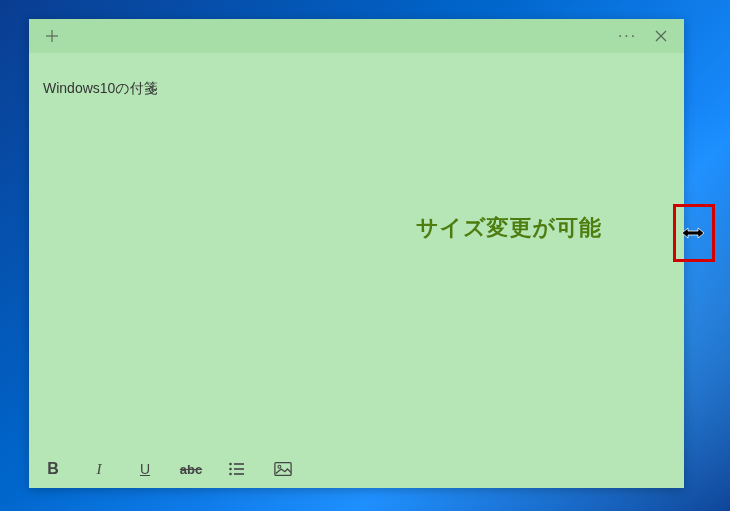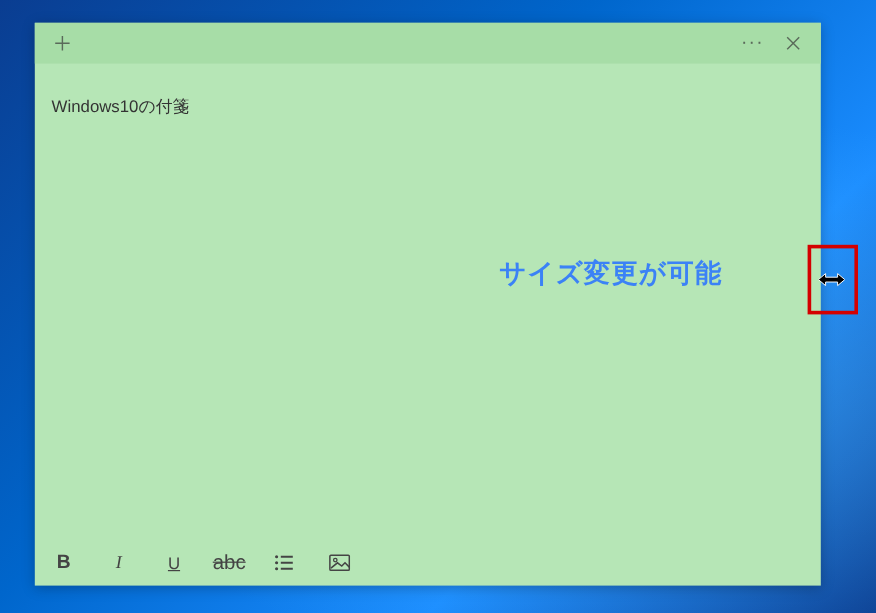--- a/index.html
+++ b/index.html
@@ -70,26 +70,26 @@
       display: flex;
       align-items: center;
       justify-content: center;
       color: #444;
       cursor: pointer;
       font-family: "Segoe UI", sans-serif;
     }
     .tool-bold { font-weight: 800; font-size: 16px; }
     .tool-italic { font-style: italic; font-size: 15px; font-family: Georgia, serif; }
     .tool-underline { text-decoration: underline; font-size: 14px; }
-    .tool-strike { text-decoration: line-through; font-size: 17px; }
+    .tool-strike { text-decoration: line-through; font-size: 13px; font-weight: bold; }
     .tool-list svg, .tool-image svg { width: 18px; height: 18px; }
 
     .annotation {
       position: absolute;
-      color: #3b82f6;
+      color: #4d7c0f;
       font-weight: 700;
       font-size: 22px;
       letter-spacing: 1px;
       white-space: nowrap;
     }
     .resize-box {
       position: absolute;
       border: 3px solid #d40000;
       background: transparent;
     }

